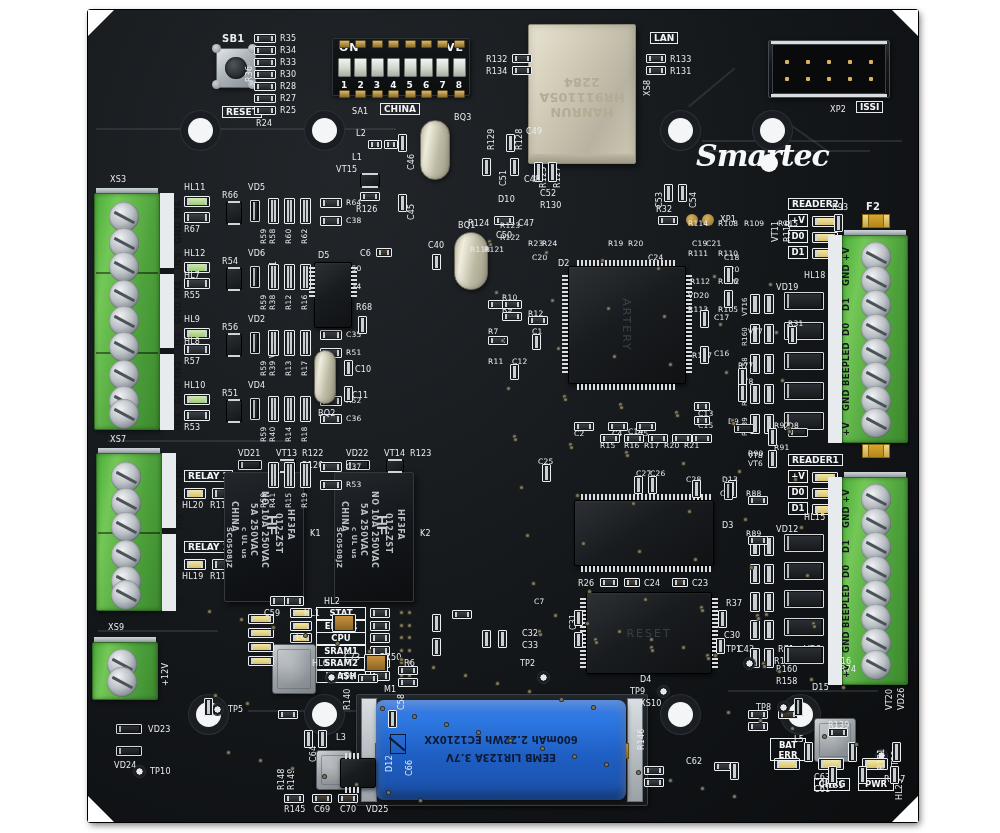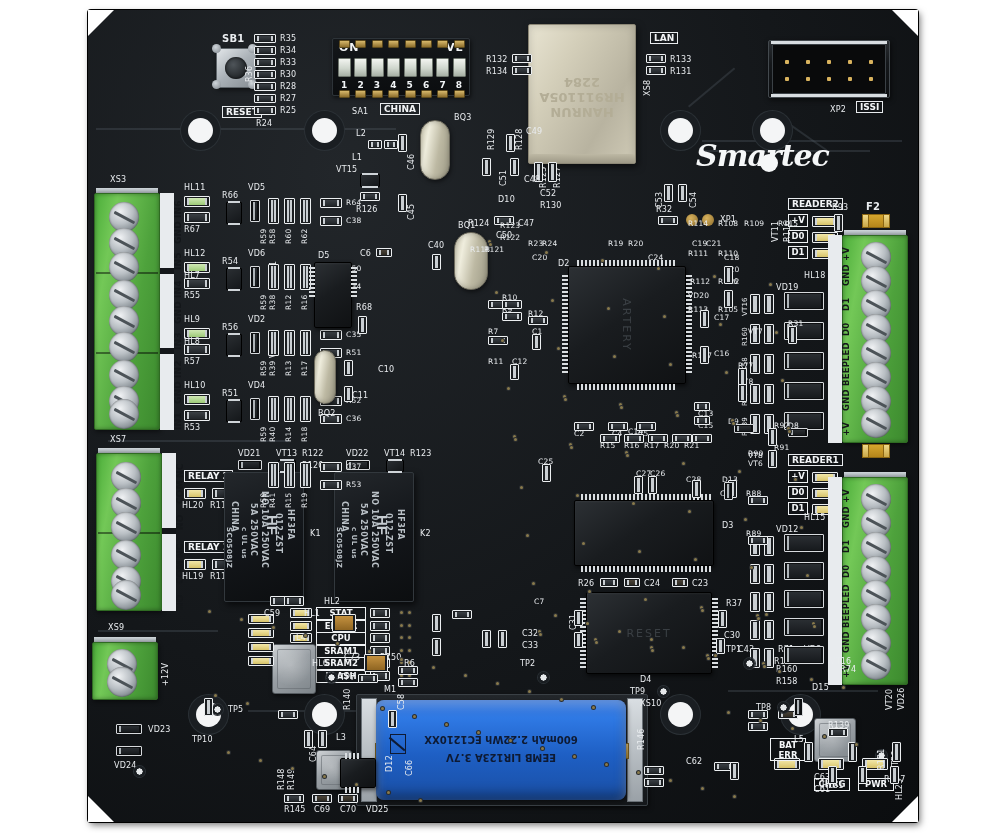--- a/index.html
+++ b/index.html
@@ -751,21 +751,21 @@
         <div class="pin"></div>
           <div class="pin"></div>
           <div class="pin"></div>
           <div class="pin"></div>
       </div>
     </div>
     <div class="silk" style="left:230px;top:242px;">D5</div>
 
     <div class="crystal small" style="left:226px;top:340px;width:22px;height:54px;"></div>
     <div class="silk" style="left:230px;top:400px;">BQ2</div>
-    <div class="silk" style="left:276px;top:356px;margin-left:14px;">C10</div>
+    <div class="silk" style="left:253px;top:356px;margin-left:14px;">C10</div>
     <div class="silk" style="left:264px;top:382px;">C11</div>
     <div class="smd cap" style="left:256px;top:350px;width:9px;height:16px;"></div>
     <div class="smd cap" style="left:256px;top:376px;width:9px;height:16px;"></div>
     <div class="crystal" style="left:366px;top:222px;width:34px;height:58px;"></div>
     <div class="silk" style="left:370px;top:212px;">BQ1</div>
     <div class="silk" style="left:340px;top:232px;">C40</div>
     <div class="smd cap" style="left:344px;top:244px;width:9px;height:16px;"></div>
     <div class="silk" style="left:272px;top:240px;">C6</div>
     <div class="smd cap" style="left:288px;top:238px;width:16px;height:9px;"></div>
     <div class="silk" style="left:268px;top:294px;">R68</div>
@@ -1363,21 +1363,21 @@
 
     <div class="silk" style="left:208px;top:624px;">L4</div>
     <div class="inductor" style="left:184px;top:634px;width:44px;height:50px;"></div>
     <div class="tp" style="left:124px;top:694px;"></div>
     <div class="silk" style="left:140px;top:696px;">TP5</div>
     <div class="smd diode" style="left:28px;top:714px;width:26px;height:10px;"></div>
     <div class="silk" style="left:60px;top:716px;">VD23</div>
     <div class="smd diode" style="left:28px;top:736px;width:26px;height:10px;"></div>
     <div class="silk" style="left:26px;top:752px;">VD24</div>
     <div class="tp" style="left:46px;top:756px;"></div>
-    <div class="silk" style="left:62px;top:726px;margin-left:42px;">TP10</div>
+    <div class="silk" style="left:62px;top:758px;">TP10</div>
     <div class="silk v" style="left:190px;top:780px;">R148</div>
     <div class="silk v" style="left:200px;top:780px;">R149</div>
     <div class="silk" style="left:196px;top:796px;">R145</div>
     <div class="silk" style="left:226px;top:796px;">C69</div>
     <div class="silk" style="left:252px;top:796px;">C70</div>
     <div class="smd" style="left:196px;top:784px;width:20px;height:9px;"></div>
     <div class="smd cap" style="left:224px;top:784px;width:20px;height:9px;"></div>
     <div class="smd cap" style="left:250px;top:784px;width:20px;height:9px;"></div>
     <div class="silk" style="left:278px;top:796px;">VD25</div>
     <div class="silk" style="left:256px;top:644px;">C73</div>

